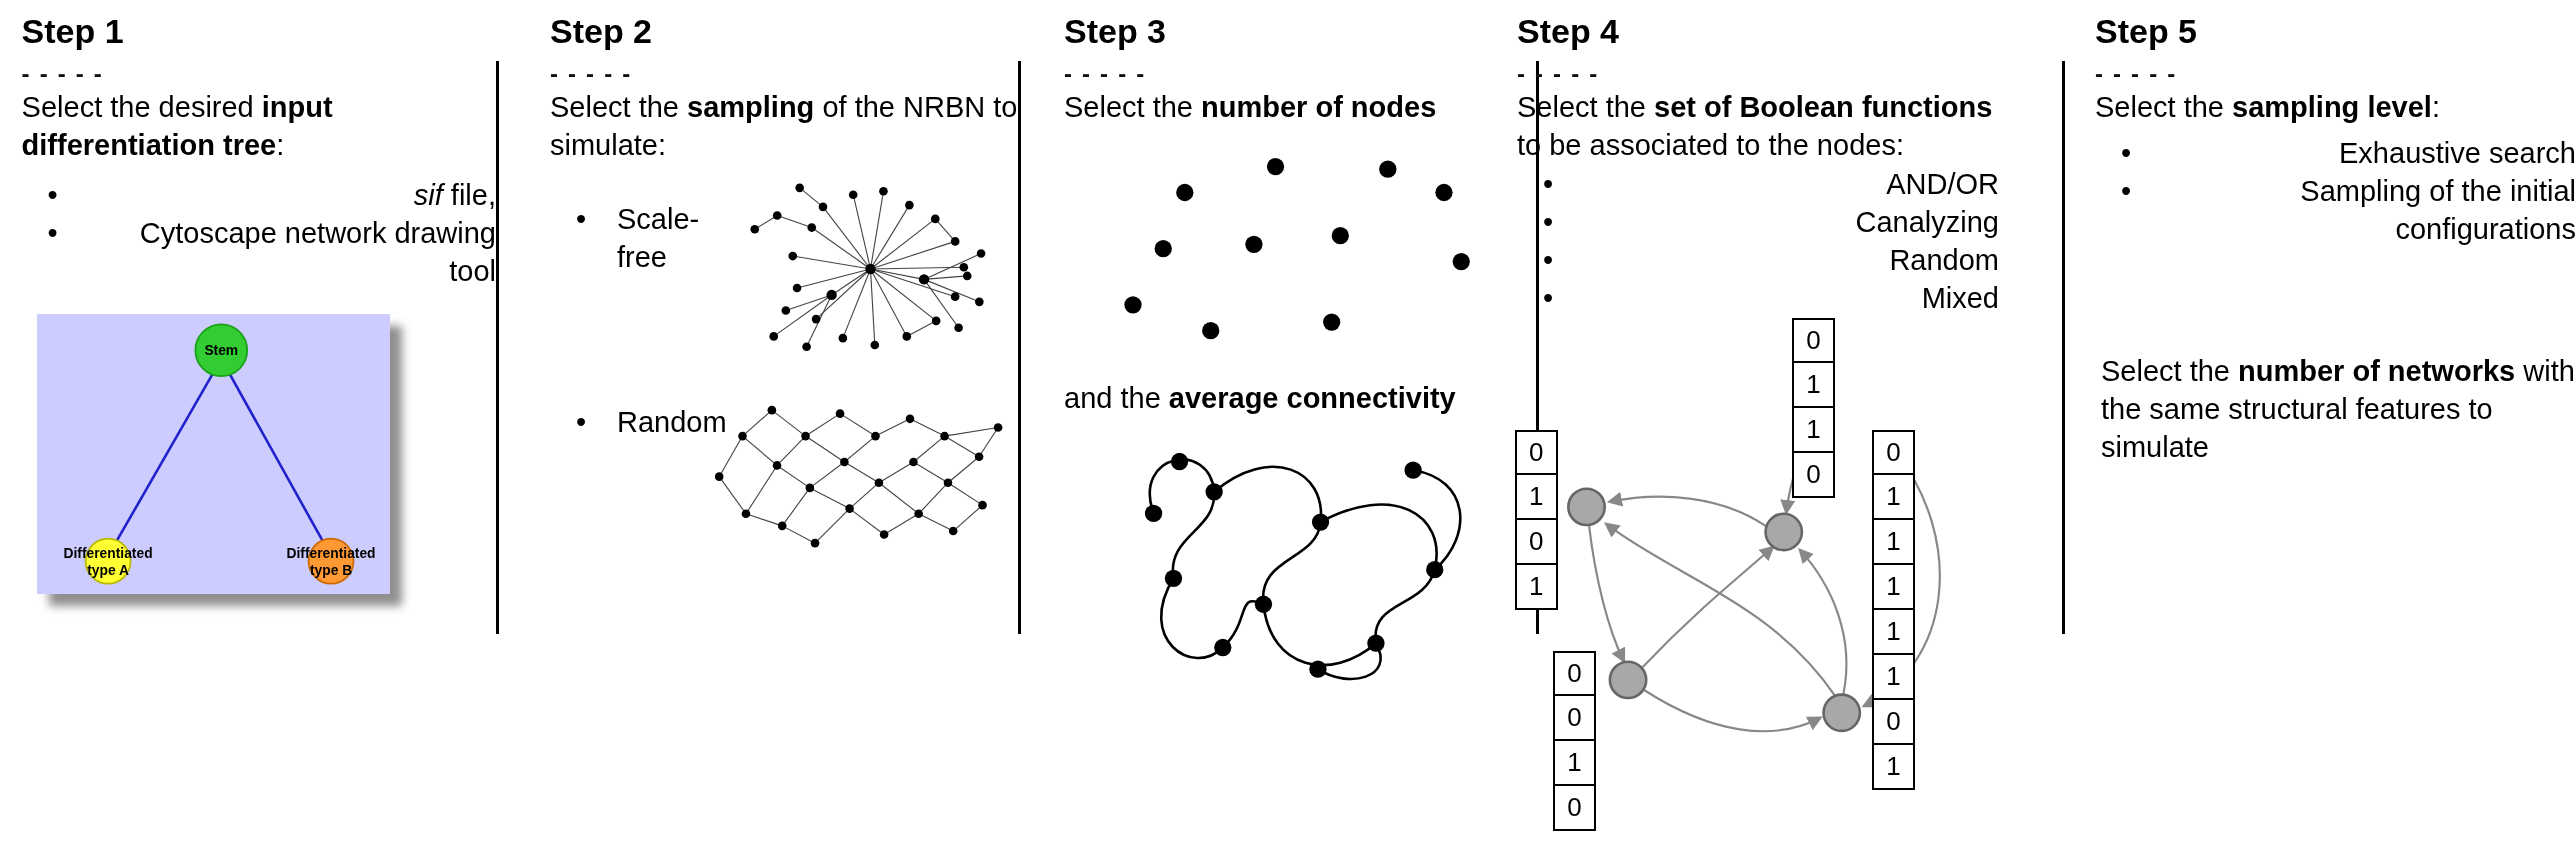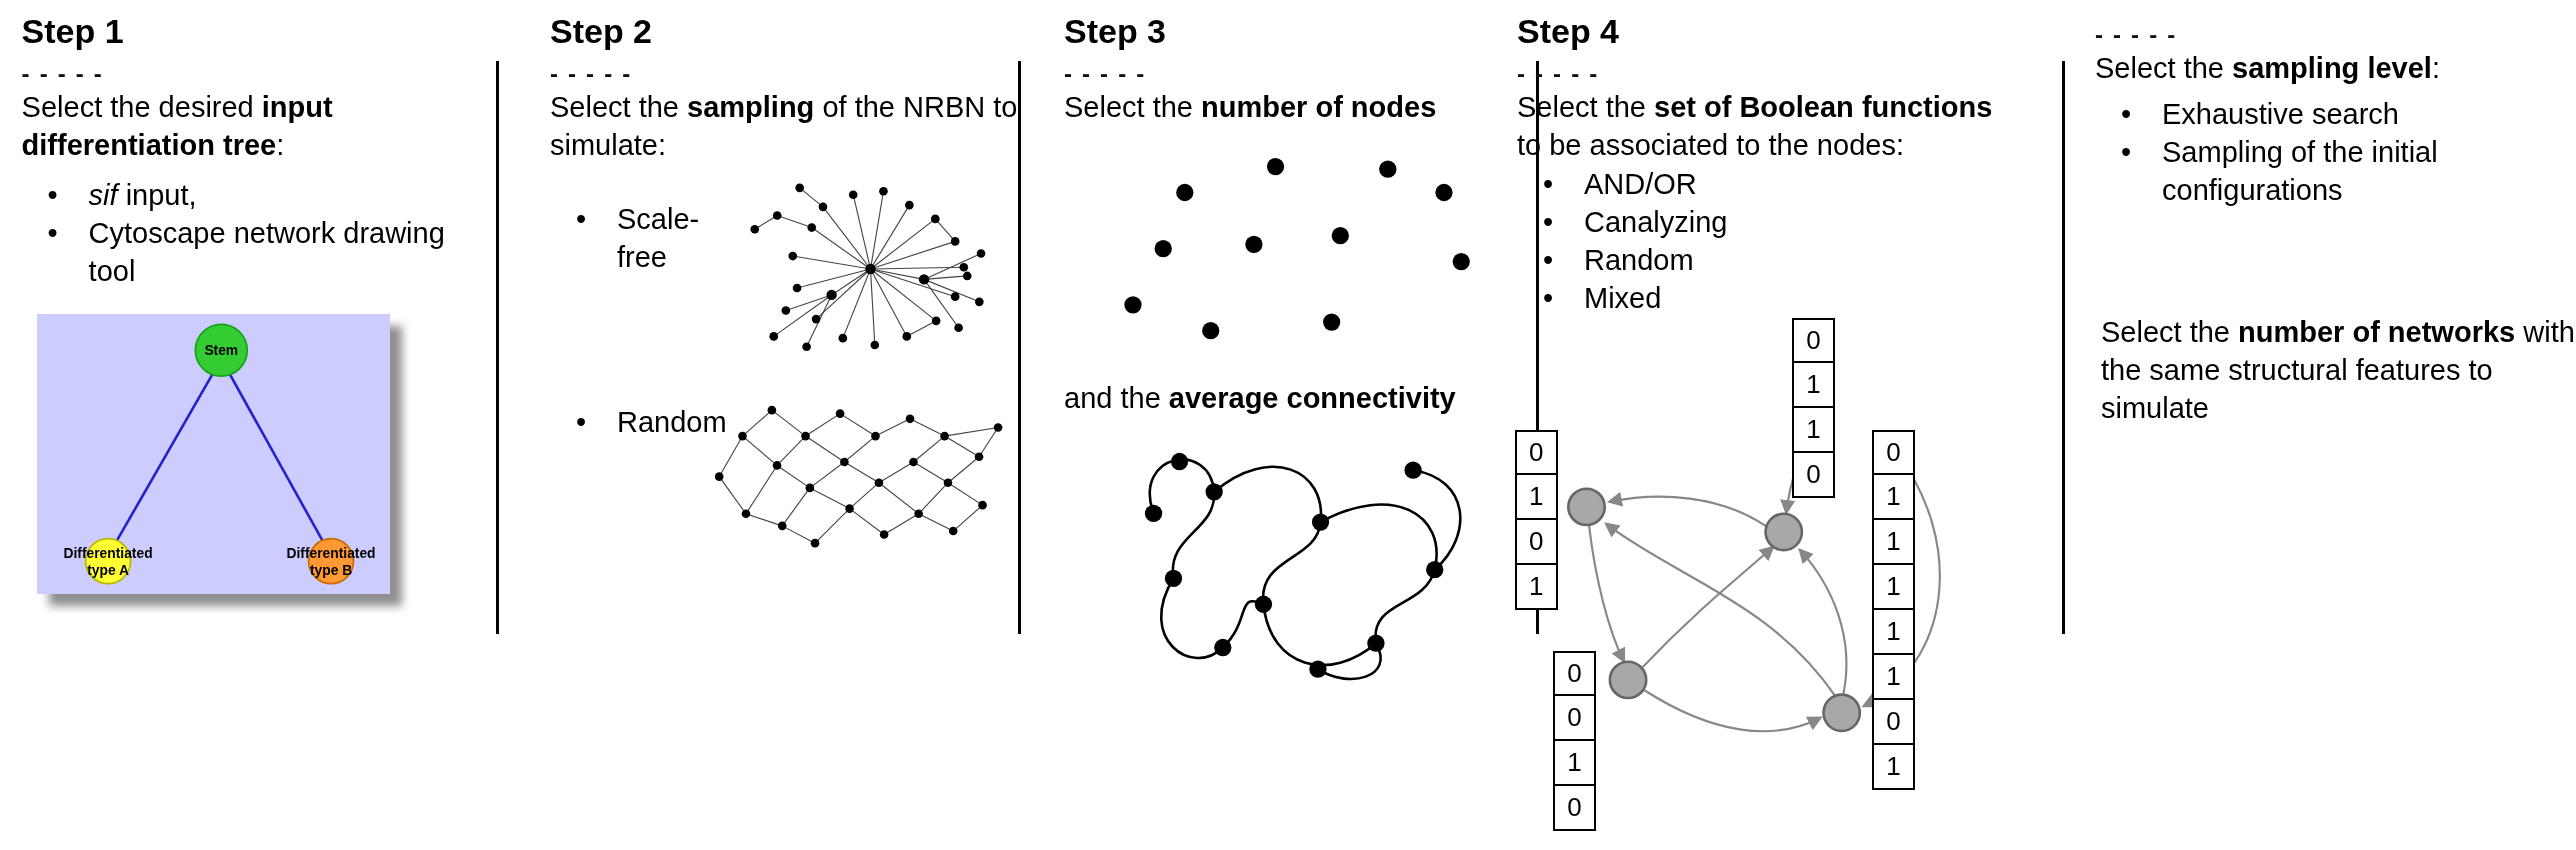--- a/index.html
+++ b/index.html
@@ -20,21 +20,21 @@
   #col4{ left:1475px;width:524px; padding-left:42px; position:absolute; }
   #col5{ left:2065px;width:511px; padding-left:30px; }
 
   h2 { font-size:34px; font-weight:bold; line-height:1.15; }
   .dashes { font-size:24px; font-weight:bold; letter-spacing:1.7px; margin-top:8.7px; color:#111; }
   .body { font-size:29px; line-height:38px; }
   .b { font-weight:bold; }
   .it { font-style:italic; }
 
   ul.blist { list-style:none; margin-top:12px; font-size:29px; line-height:38px; }
-  ul.blist li { position:relative; padding-left:67px; }
+  ul.blist li { position:relative; padding-left:67px;text-align:right; }
   ul.blist li::before { content:"\2022"; position:absolute; left:26px; }
 
   
   .tree-box {
     position:relative; margin-top:24px; margin-left:15.6px;
     width:353px; height:280px; background:#ccccff;
     box-shadow:12px 12px 8.7px #8f8f8f;
   }
   .tree-box svg { display:block; }
   .tree-label { font-size:16px; font-weight:bold; fill:#000; text-anchor:middle; }
@@ -72,21 +72,21 @@
   <div class="divider" id="div1"></div>
   <div class="divider" id="div2"></div>
   <div class="divider" id="div3"></div>
   <div class="divider" id="div4"></div>
 
   <section class="col" id="col1">
     <h2>Step 1</h2>
     <div class="dashes">- - - - -</div>
     <p class="body"><span>Select the desired </span><span class="b">input differentiation tree</span><span>:</span></p>
     <ul class="blist">
-      <li><span class="it">sif</span><span> input,</span></li>
+      <li><span class="it">sif</span><span> file,</span></li>
       <li>Cytoscape network drawing tool</li>
     </ul>
     <div class="tree-box">
       <svg width="353" height="280" viewBox="0 0 408 324">
         <line x1="213" y1="52" x2="82" y2="280" stroke="#2222cc" stroke-width="3"></line>
         <line x1="213" y1="52" x2="340" y2="280" stroke="#2222cc" stroke-width="3"></line>
         <circle cx="213" cy="42" r="30" fill="#33cc33" stroke="#19a219" stroke-width="2"></circle>
         <text class="tree-label" x="213" y="48">Stem</text>
         <circle cx="82" cy="286" r="26" fill="#ffff33" stroke="#b8b800" stroke-width="2"></circle>
         <text class="tree-label" x="82" y="282">Differentiated</text>
@@ -356,20 +356,21 @@
         <div class="bcell">1</div>
         <div class="bcell">1</div>
         <div class="bcell">1</div>
         <div class="bcell">0</div>
         <div class="bcell">1</div>
       </div>
     </div>
   </section>
 
   <section class="col" id="col5">
+    <h2>Step 5</h2>
     <div class="dashes">- - - - -</div>
     <p class="body"><span>Select the </span><span class="b">sampling level</span><span>:</span></p>
     <ul class="blist" style="margin-top:8.7px">
       <li>Exhaustive search</li>
       <li>Sampling of the initial configurations</li>
     </ul>
     <p class="body p2"><span>Select the </span><span class="b">number of networks</span><span> with the same structural features to simulate</span></p>
   </section>
 
 </div>

